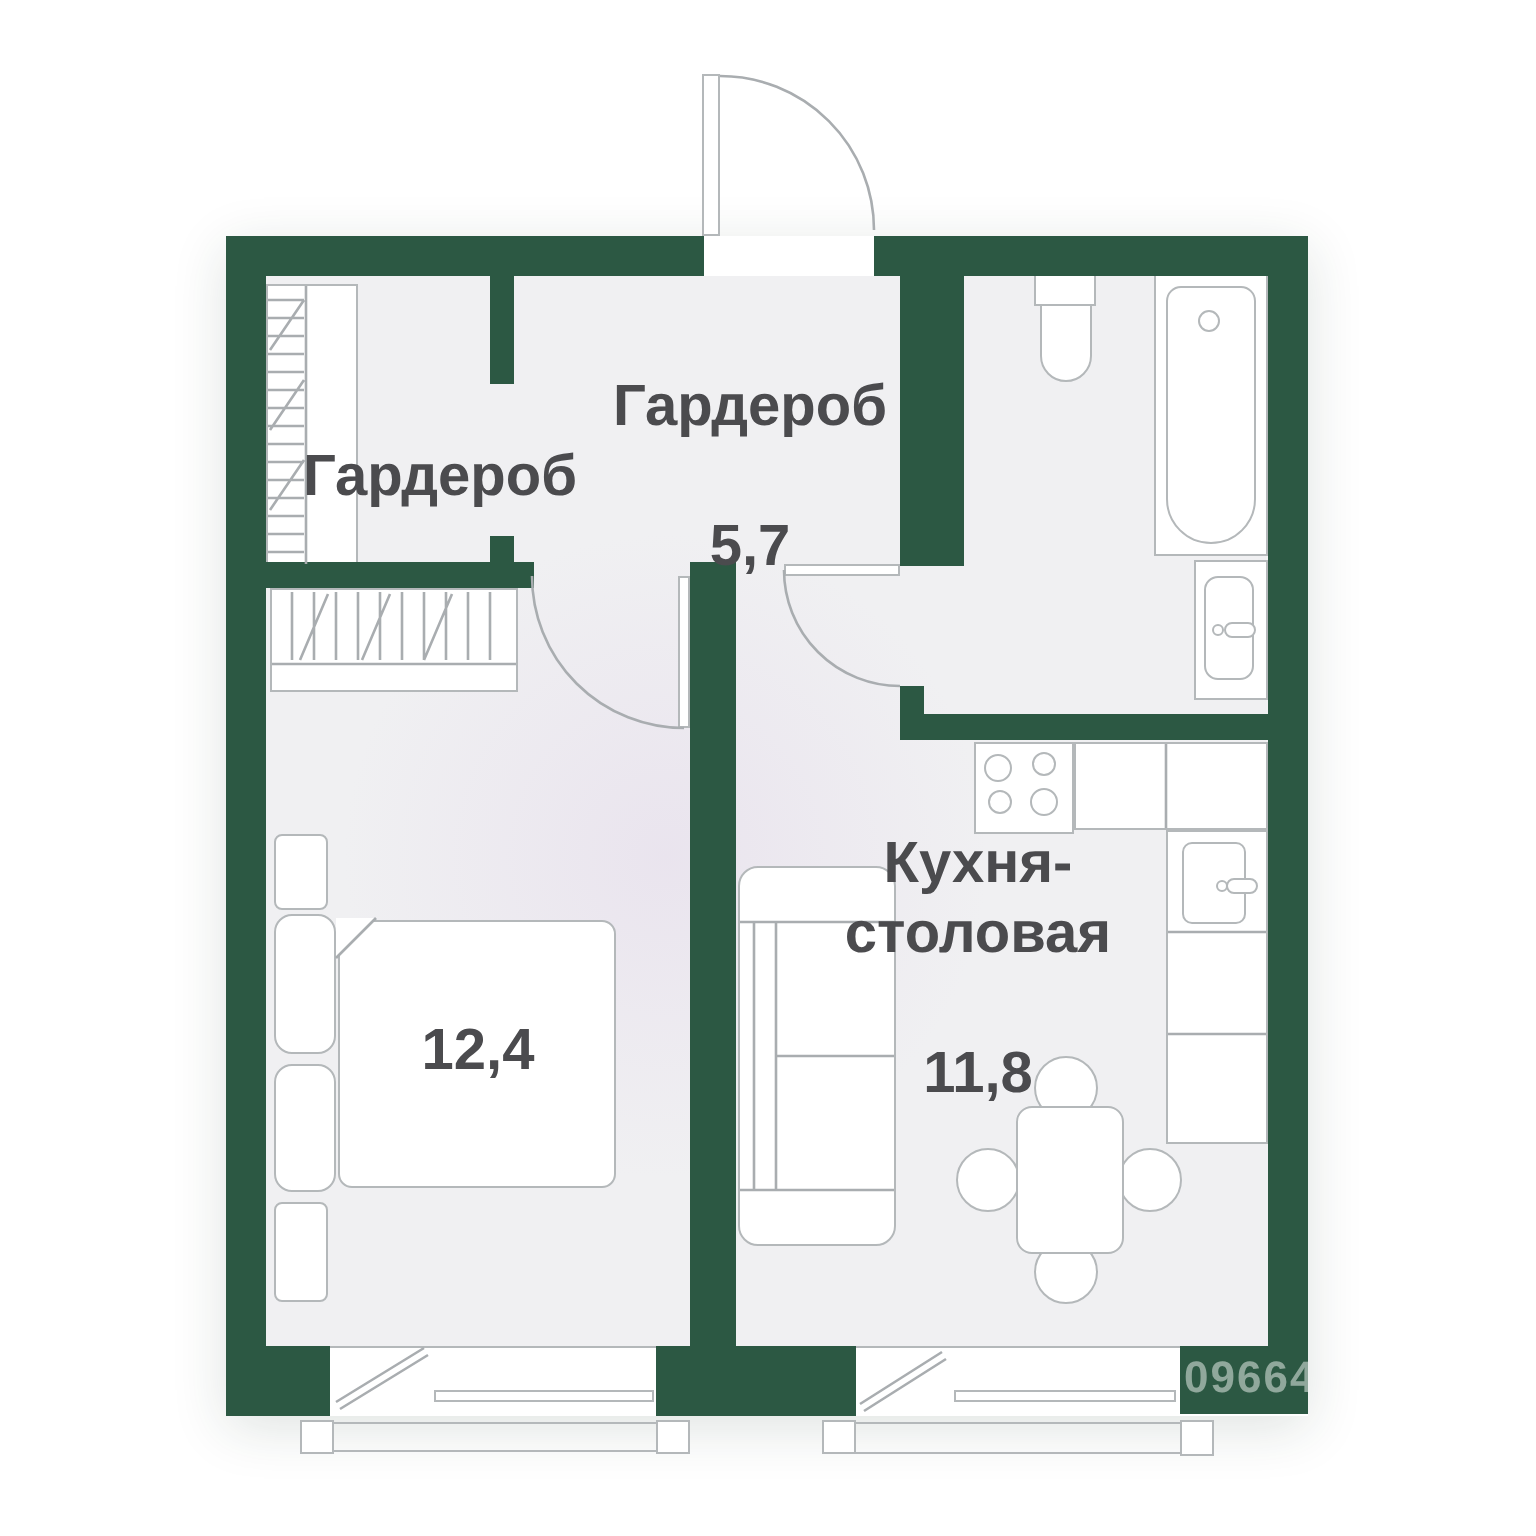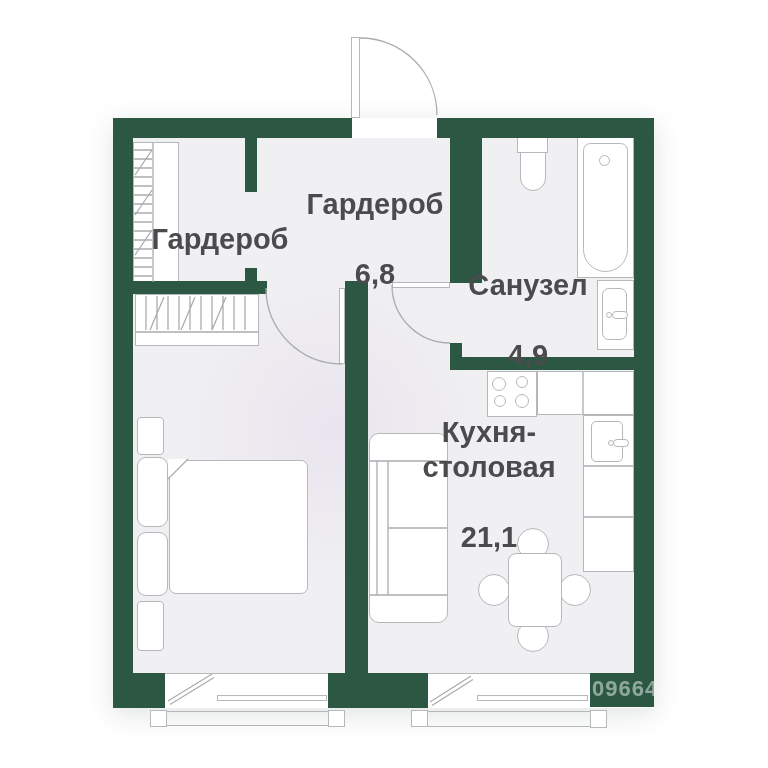--- a/index.html
+++ b/index.html
@@ -133,27 +133,24 @@
 
     <polygon points="168,459 188,459 168,479" fill="#ffffff"></polygon>
     <path d="M 188 459 L 168 479" fill="none" style="stroke:var(--svgline)" stroke-width="1.3"></path>
   </svg>
 
   <div class="room-label" style="left:220px;top:239px">
     <div>Гардероб</div>
   </div>
   <div class="room-label" style="left:375px;top:239px">
     <div>Гардероб</div>
-    <div>6,8</div>
-  </div>
-  <div class="room-label" style="left:528px;top:320px">
-    <div>Санузел</div>
-    <div>4,9</div>
+    <div>5,7</div>
   </div>
   <div class="room-label" style="left:489px;top:485px">
     <div>Кухня-
 столовая</div>
-    <div>21,1</div>
+    <div>11,8</div>
   </div>
   <div class="room-label" style="left:239px;top:526px">
+    <div>12,4</div>
   </div>
 
 </div>
 
 </body></html>

